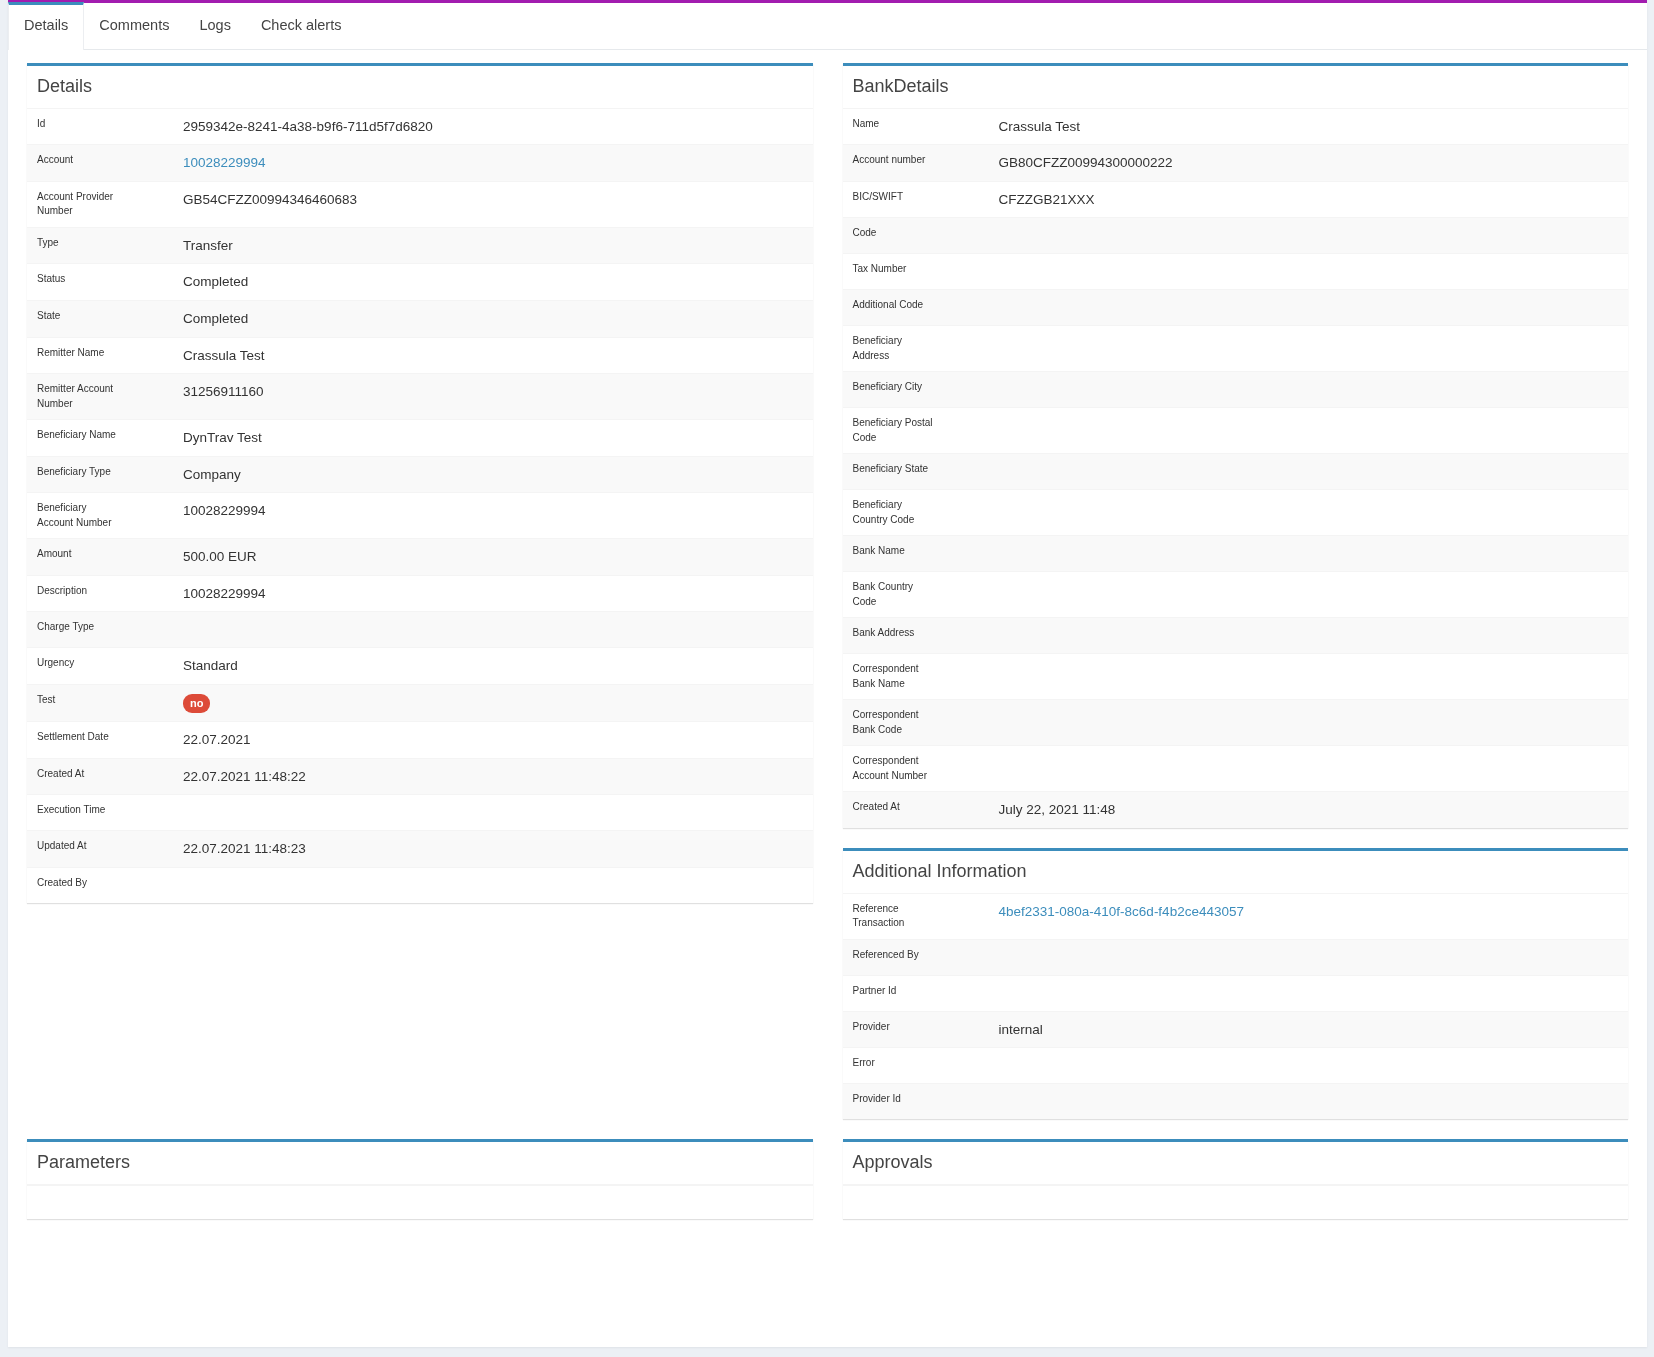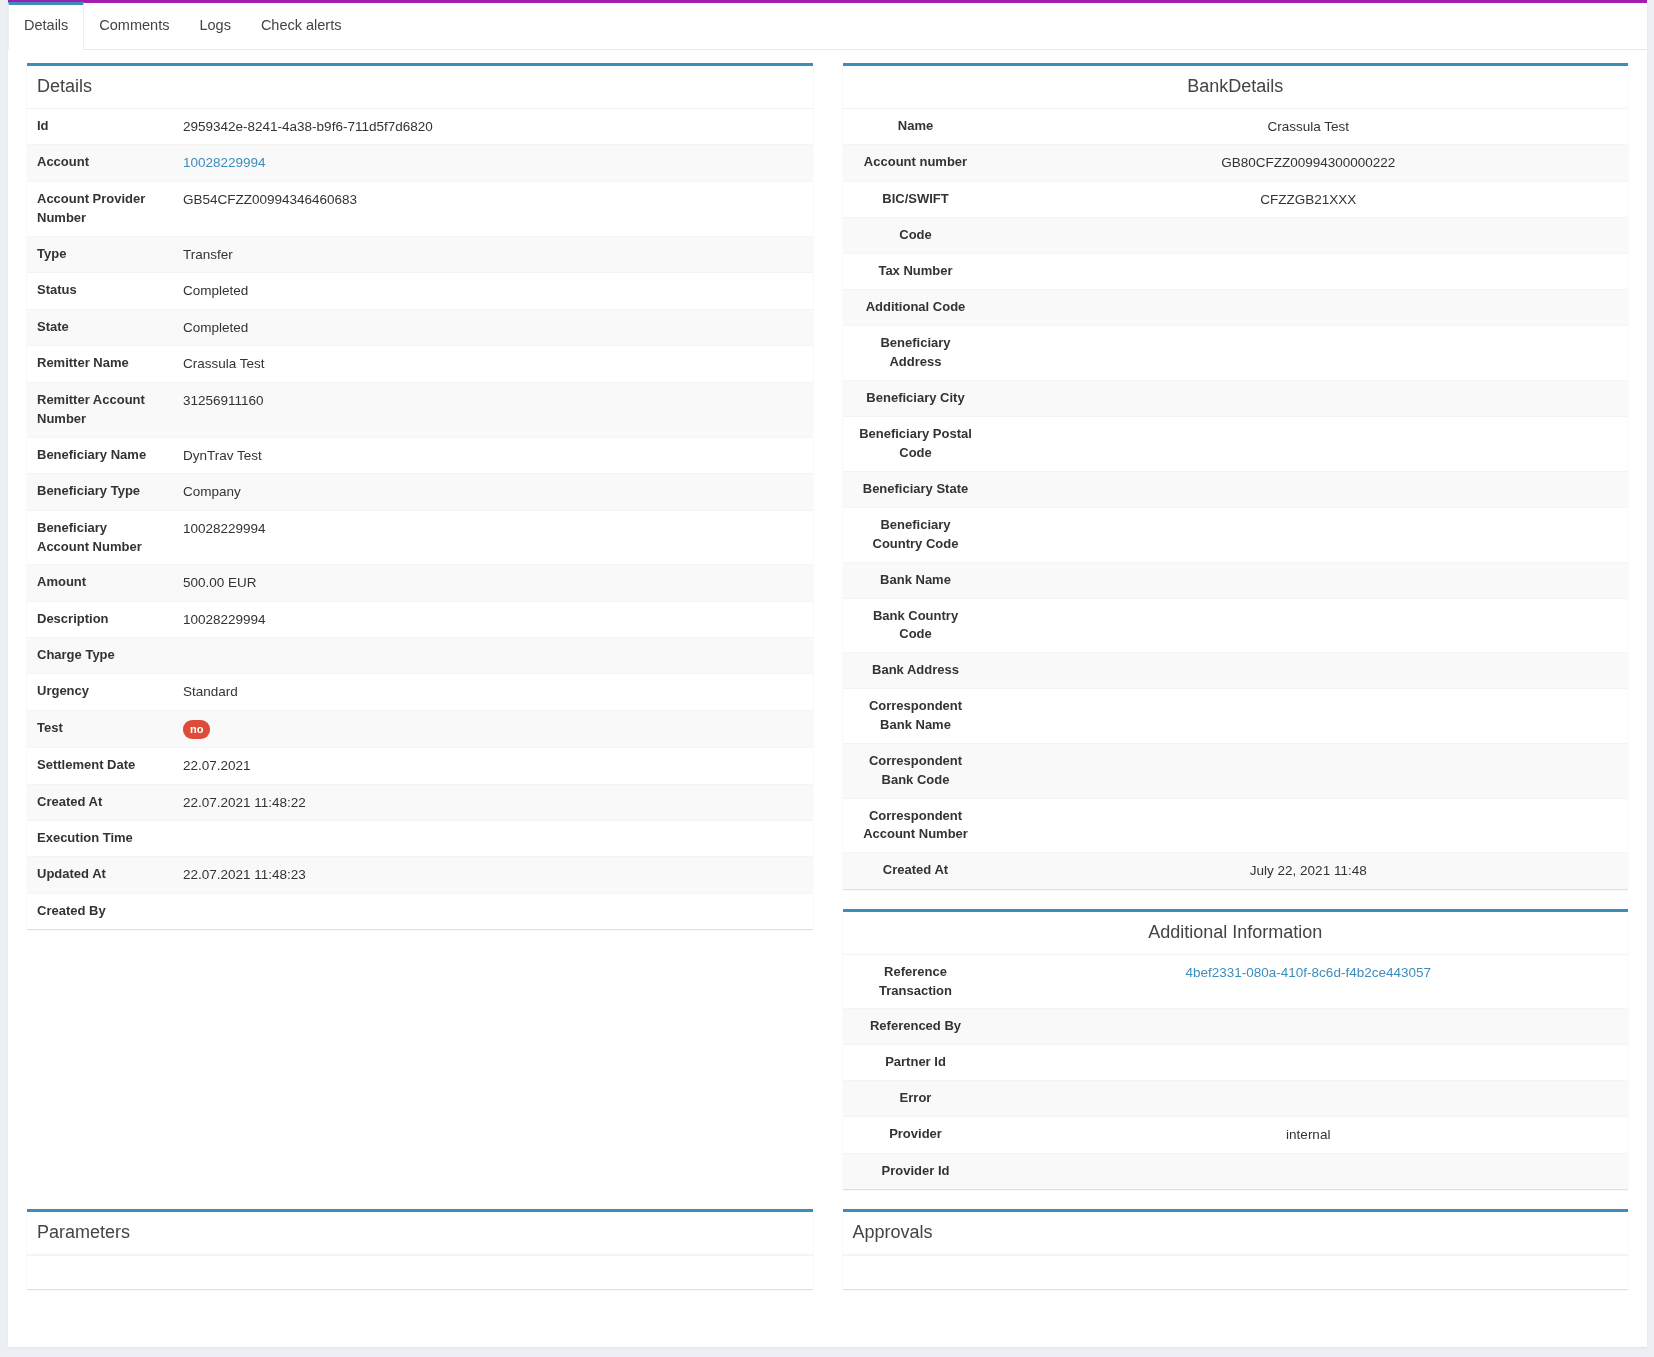--- a/index.html
+++ b/index.html
@@ -49,21 +49,21 @@
   }
   
   .content{
     display:grid;
     grid-template-columns:1fr 1fr;
     column-gap:30px;
     align-items:start;
     padding:13px 19px 25px 19px;
   }
   .cell-r1-left{grid-column:1;grid-row:1;}
-  .cell-r1-right{grid-column:2;grid-row:1;text-align:center;}
+  .cell-r1-right{grid-column:2;grid-row:1;}
   .cell-r2-left{grid-column:1;grid-row:2;}
   .cell-r2-right{grid-column:2;grid-row:2;}
   
   .box{
     background:#fff;
     border-top:3px solid var(--accent);
     box-shadow:0 1px 1px rgba(0,0,0,.12);
     margin-bottom:20px;
   }
   .box-header{
@@ -80,22 +80,22 @@
   .trow{
     display:flex;
     border-top:1px solid #f4f4f4;
   }
   .trow:first-child{border-top:none;}
   .trow:nth-child(even){background:#f9f9f9;}
   .tlabel{
     width:146px;
     min-width:146px;
     padding:8px 10px;
-    font-size:13px;
-    font-weight:bold;
+    font-size:10px;
+    font-weight:normal;
     line-height:1.45;
     white-space:pre-line;
   }
   .tvalue{
     flex:1;
     padding:8px 10px;
     font-size:13.5px;
     line-height:1.45;
     min-height:35px;
   }
@@ -330,28 +330,28 @@
             </div>
             <div class="trow">
               <div class="tlabel">Referenced By</div>
               <div class="tvalue"></div>
             </div>
             <div class="trow">
               <div class="tlabel">Partner Id</div>
               <div class="tvalue"></div>
             </div>
             <div class="trow">
-              <div class="tlabel">Error</div>
-              <div class="tvalue"></div>
-            </div>
-            <div class="trow">
               <div class="tlabel">Provider</div>
               <div class="tvalue">internal</div>
             </div>
             <div class="trow">
+              <div class="tlabel">Error</div>
+              <div class="tvalue"></div>
+            </div>
+            <div class="trow">
               <div class="tlabel">Provider Id</div>
               <div class="tvalue"></div>
             </div>
           </div>
       </div>
     </div>
 
     <div class="cell-r2-left">
       <div class="box">
         <div class="box-header">

